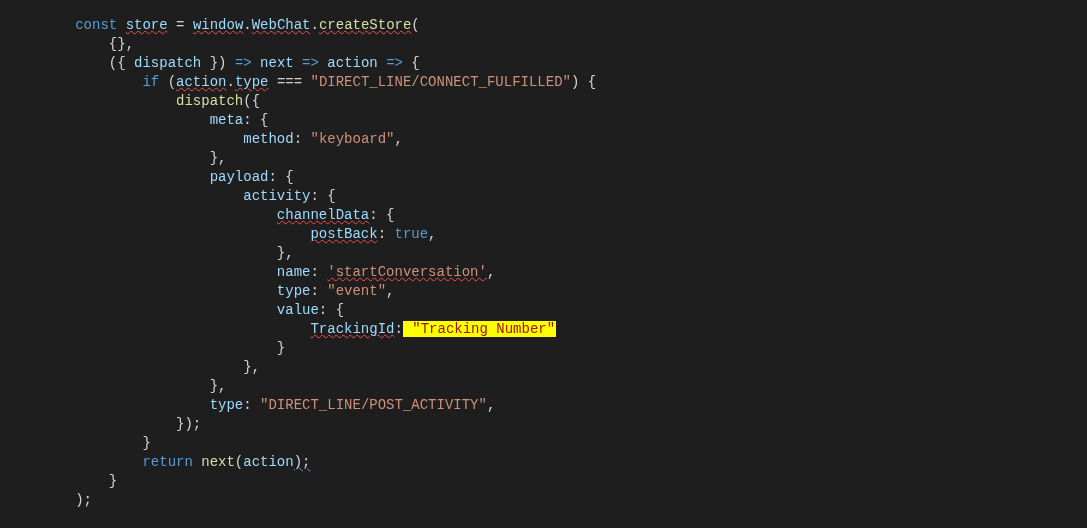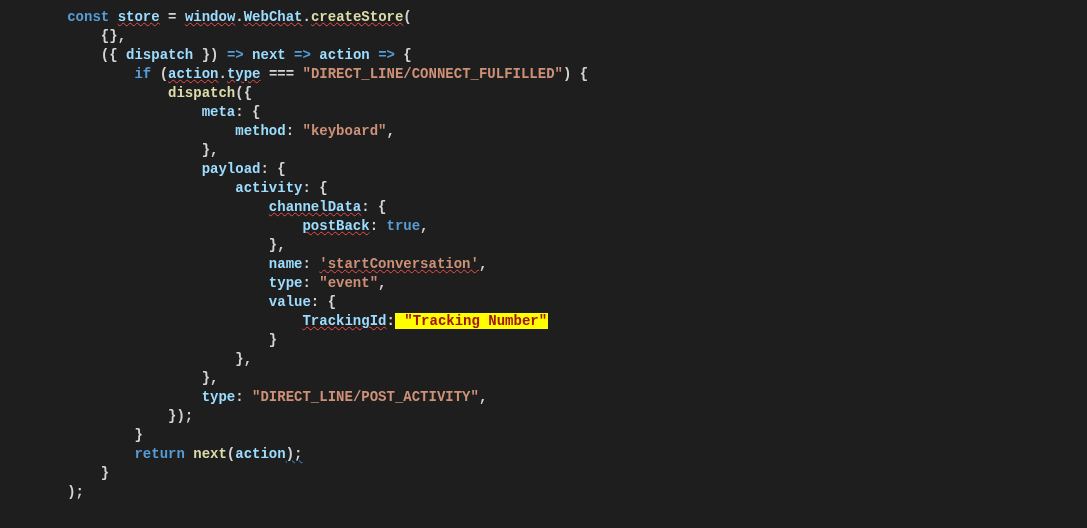--- a/index.html
+++ b/index.html
@@ -4,28 +4,27 @@
 <style>
   html, body {
     margin: 0;
     padding: 0;
     background: #1e1e1e;
     width: 1087px;
     height: 528px;
     overflow: hidden;
   }
   pre.code {
-    margin: 0;
+    margin: 8px;
     padding: 8px 0 0 0;
     font-family: Consolas, "Courier New", monospace;
     font-size: 14px;
     line-height: 19px;
     color: #d4d4d4;
     white-space: pre;
-    font-weight: bold;
   }
   .tok-kw     { color: #569cd6; }           
   .tok-var    { color: #9cdcfe; }           
   .tok-str    { color: #ce9178; }           
   .tok-fn     { color: #dcdcaa; }           
   .tok-punc   { color: #d4d4d4; }
   .tok-op     { color: #d4d4d4; }
   .squig-r {
     text-decoration-line: underline;
     text-decoration-style: wavy;

